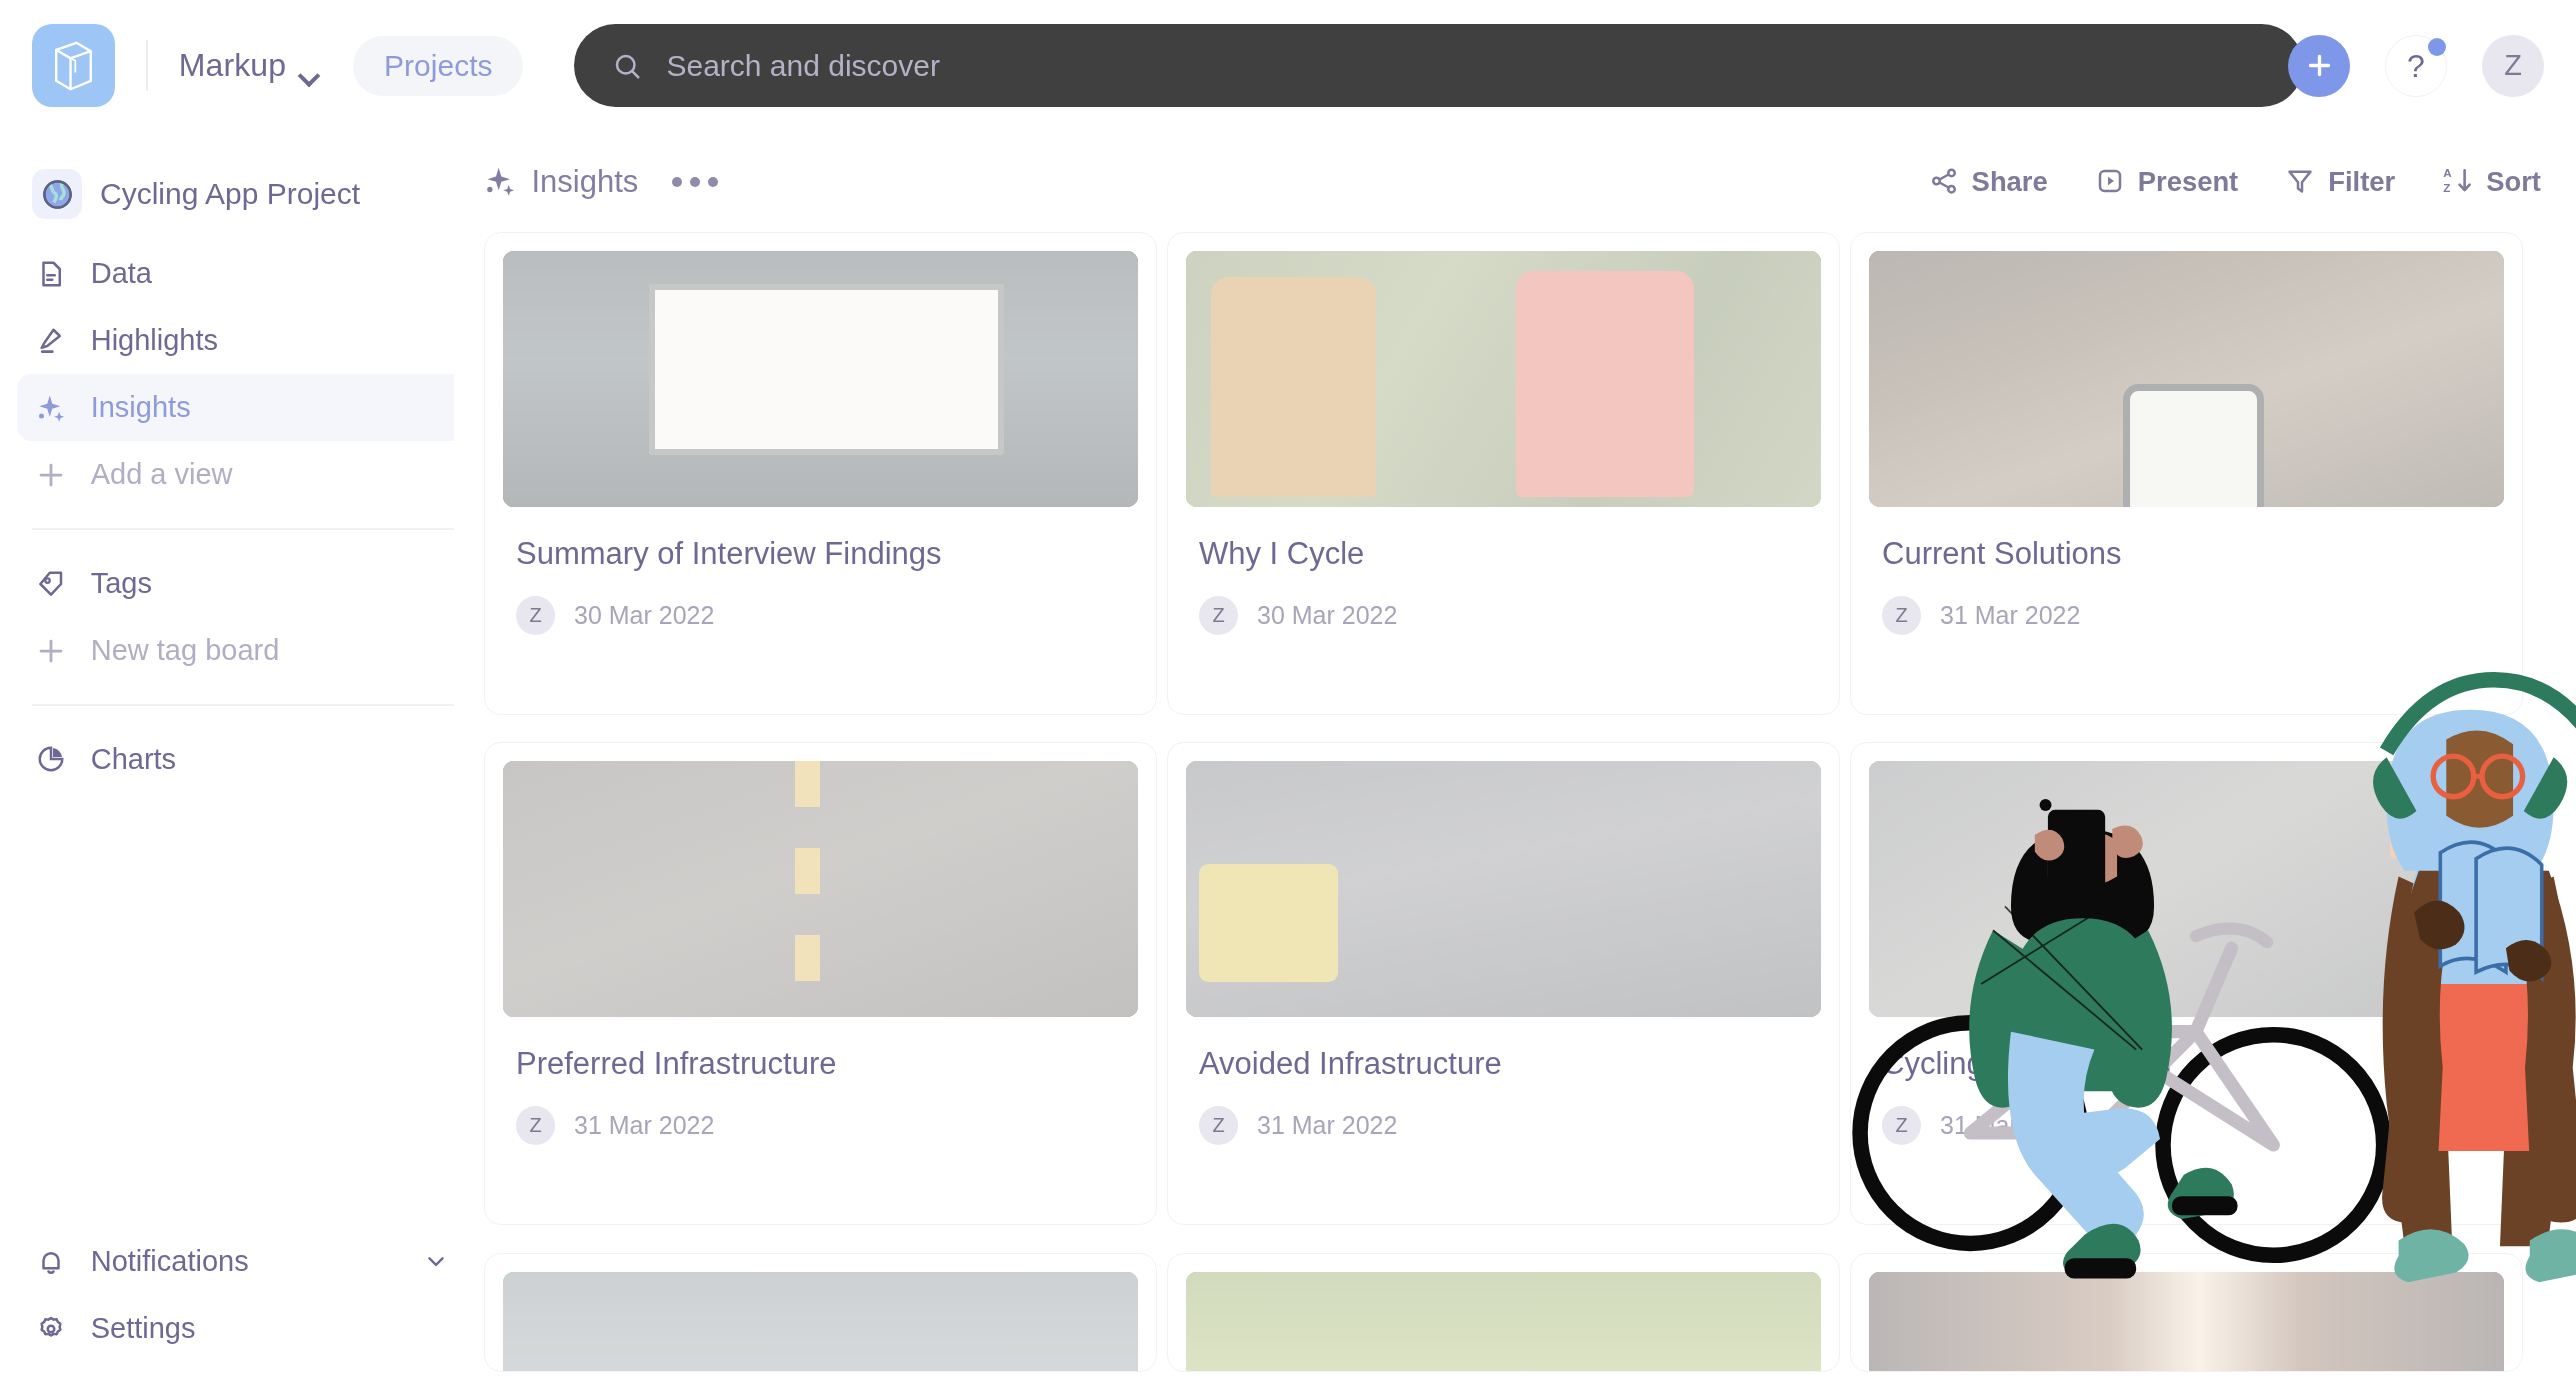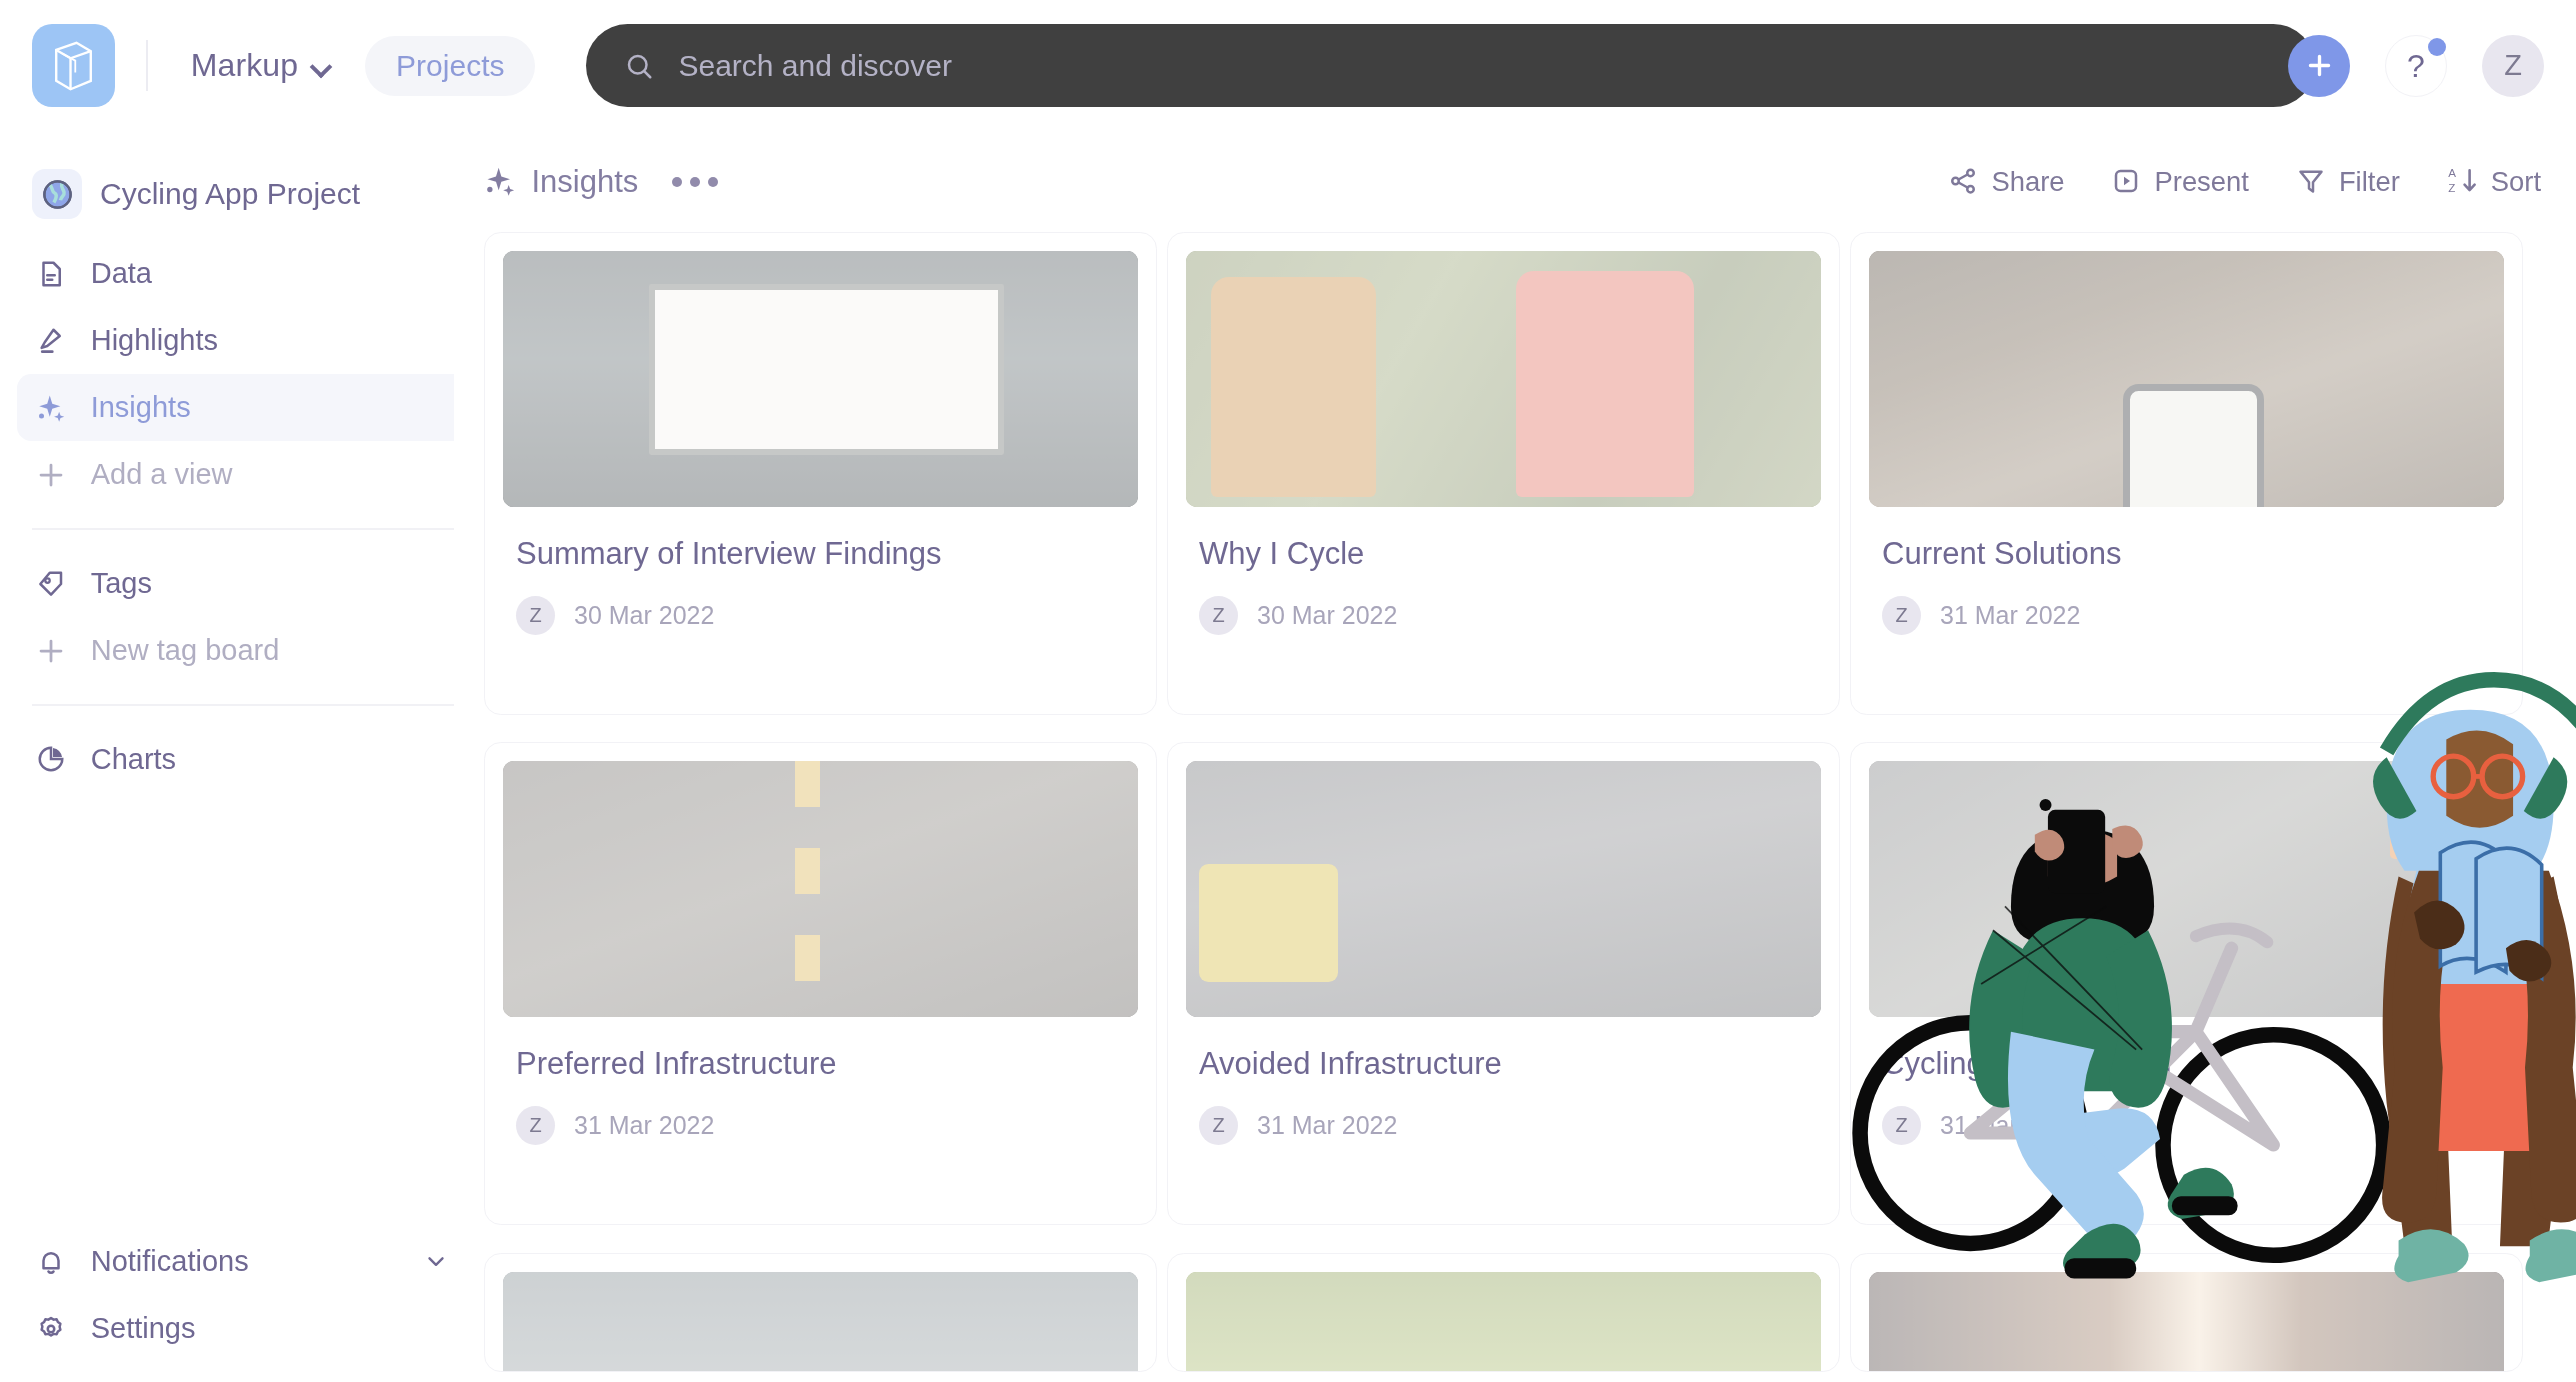--- a/index.html
+++ b/index.html
@@ -16,21 +16,21 @@
     position: absolute; top: 0; left: 0; width: 2576px; height: 131px;
     background: #ffffff; display: flex; align-items: center;
   }
   .logo-tile {
     width: 83px; height: 83px; border-radius: 20px; background: #9dc5f5;
     margin-left: 32px; display: flex; align-items: center; justify-content: center;
     flex: 0 0 auto;
   }
   .vdiv { width: 1.8px; height: 51px; background: #ececf2; margin-left: 31px; flex: 0 0 auto; }
   .brand {
-    display: flex; align-items: center; gap: 13px; margin-left: 43px; flex: 0 0 auto;
+    display: flex; align-items: flex-end; gap: 13px; margin-left: 31px; flex: 0 0 auto;
     cursor: pointer;
   }
   .brand-name { font-size: 32px; color: #6f6892; letter-spacing: 0.1px; }
   .chev { width: 18px; height: 18px; position: relative; }
   .chev::after {
     content: ""; position: absolute; left: 1.8px; top: 2.4px;
     width: 12px; height: 12px; border-right: 4.2px solid #6f6892; border-bottom: 4.2px solid #6f6892;
     transform: rotate(45deg);
   }
   .pill {
@@ -89,21 +89,21 @@
   
   .content {
     position: absolute; top: 131px; left: 454px; width: 2122px; height: 1251px;
     background: #ffffff; overflow: hidden;
   }
   .content-head { height: 101px; display: flex; align-items: center; padding: 0 35px 0 30px; }
   .view-title { display: flex; align-items: center; gap: 15.5px; }
   .view-title .t { font-size: 31px; color: #837da1; }
   .dots { margin-left: 27.4px; display: flex; gap: 8.3px; cursor: pointer; padding: 12px 6px; }
   .dots i { width: 10px; height: 10px; border-radius: 50%; background: #918bab; display: block; }
-  .head-actions { margin-left: auto; display: flex; align-items: center; gap: 47px; }
+  .head-actions { margin-left: auto; display: flex; align-items: center; gap: 47px; font-weight: bold; }
   .act { display: flex; align-items: center; gap: 13px; cursor: pointer; }
   .act .al { font-size: 27.4px; color: #7f799a; }
 
   
   .grid {
     display: grid; grid-template-columns: repeat(3, 673px); gap: 10px;
     padding: 0 0 0 30px; position: relative;
   }
   .card {
     background: #ffffff; border: 1.8px solid #f2f2f6; border-radius: 16.7px;

